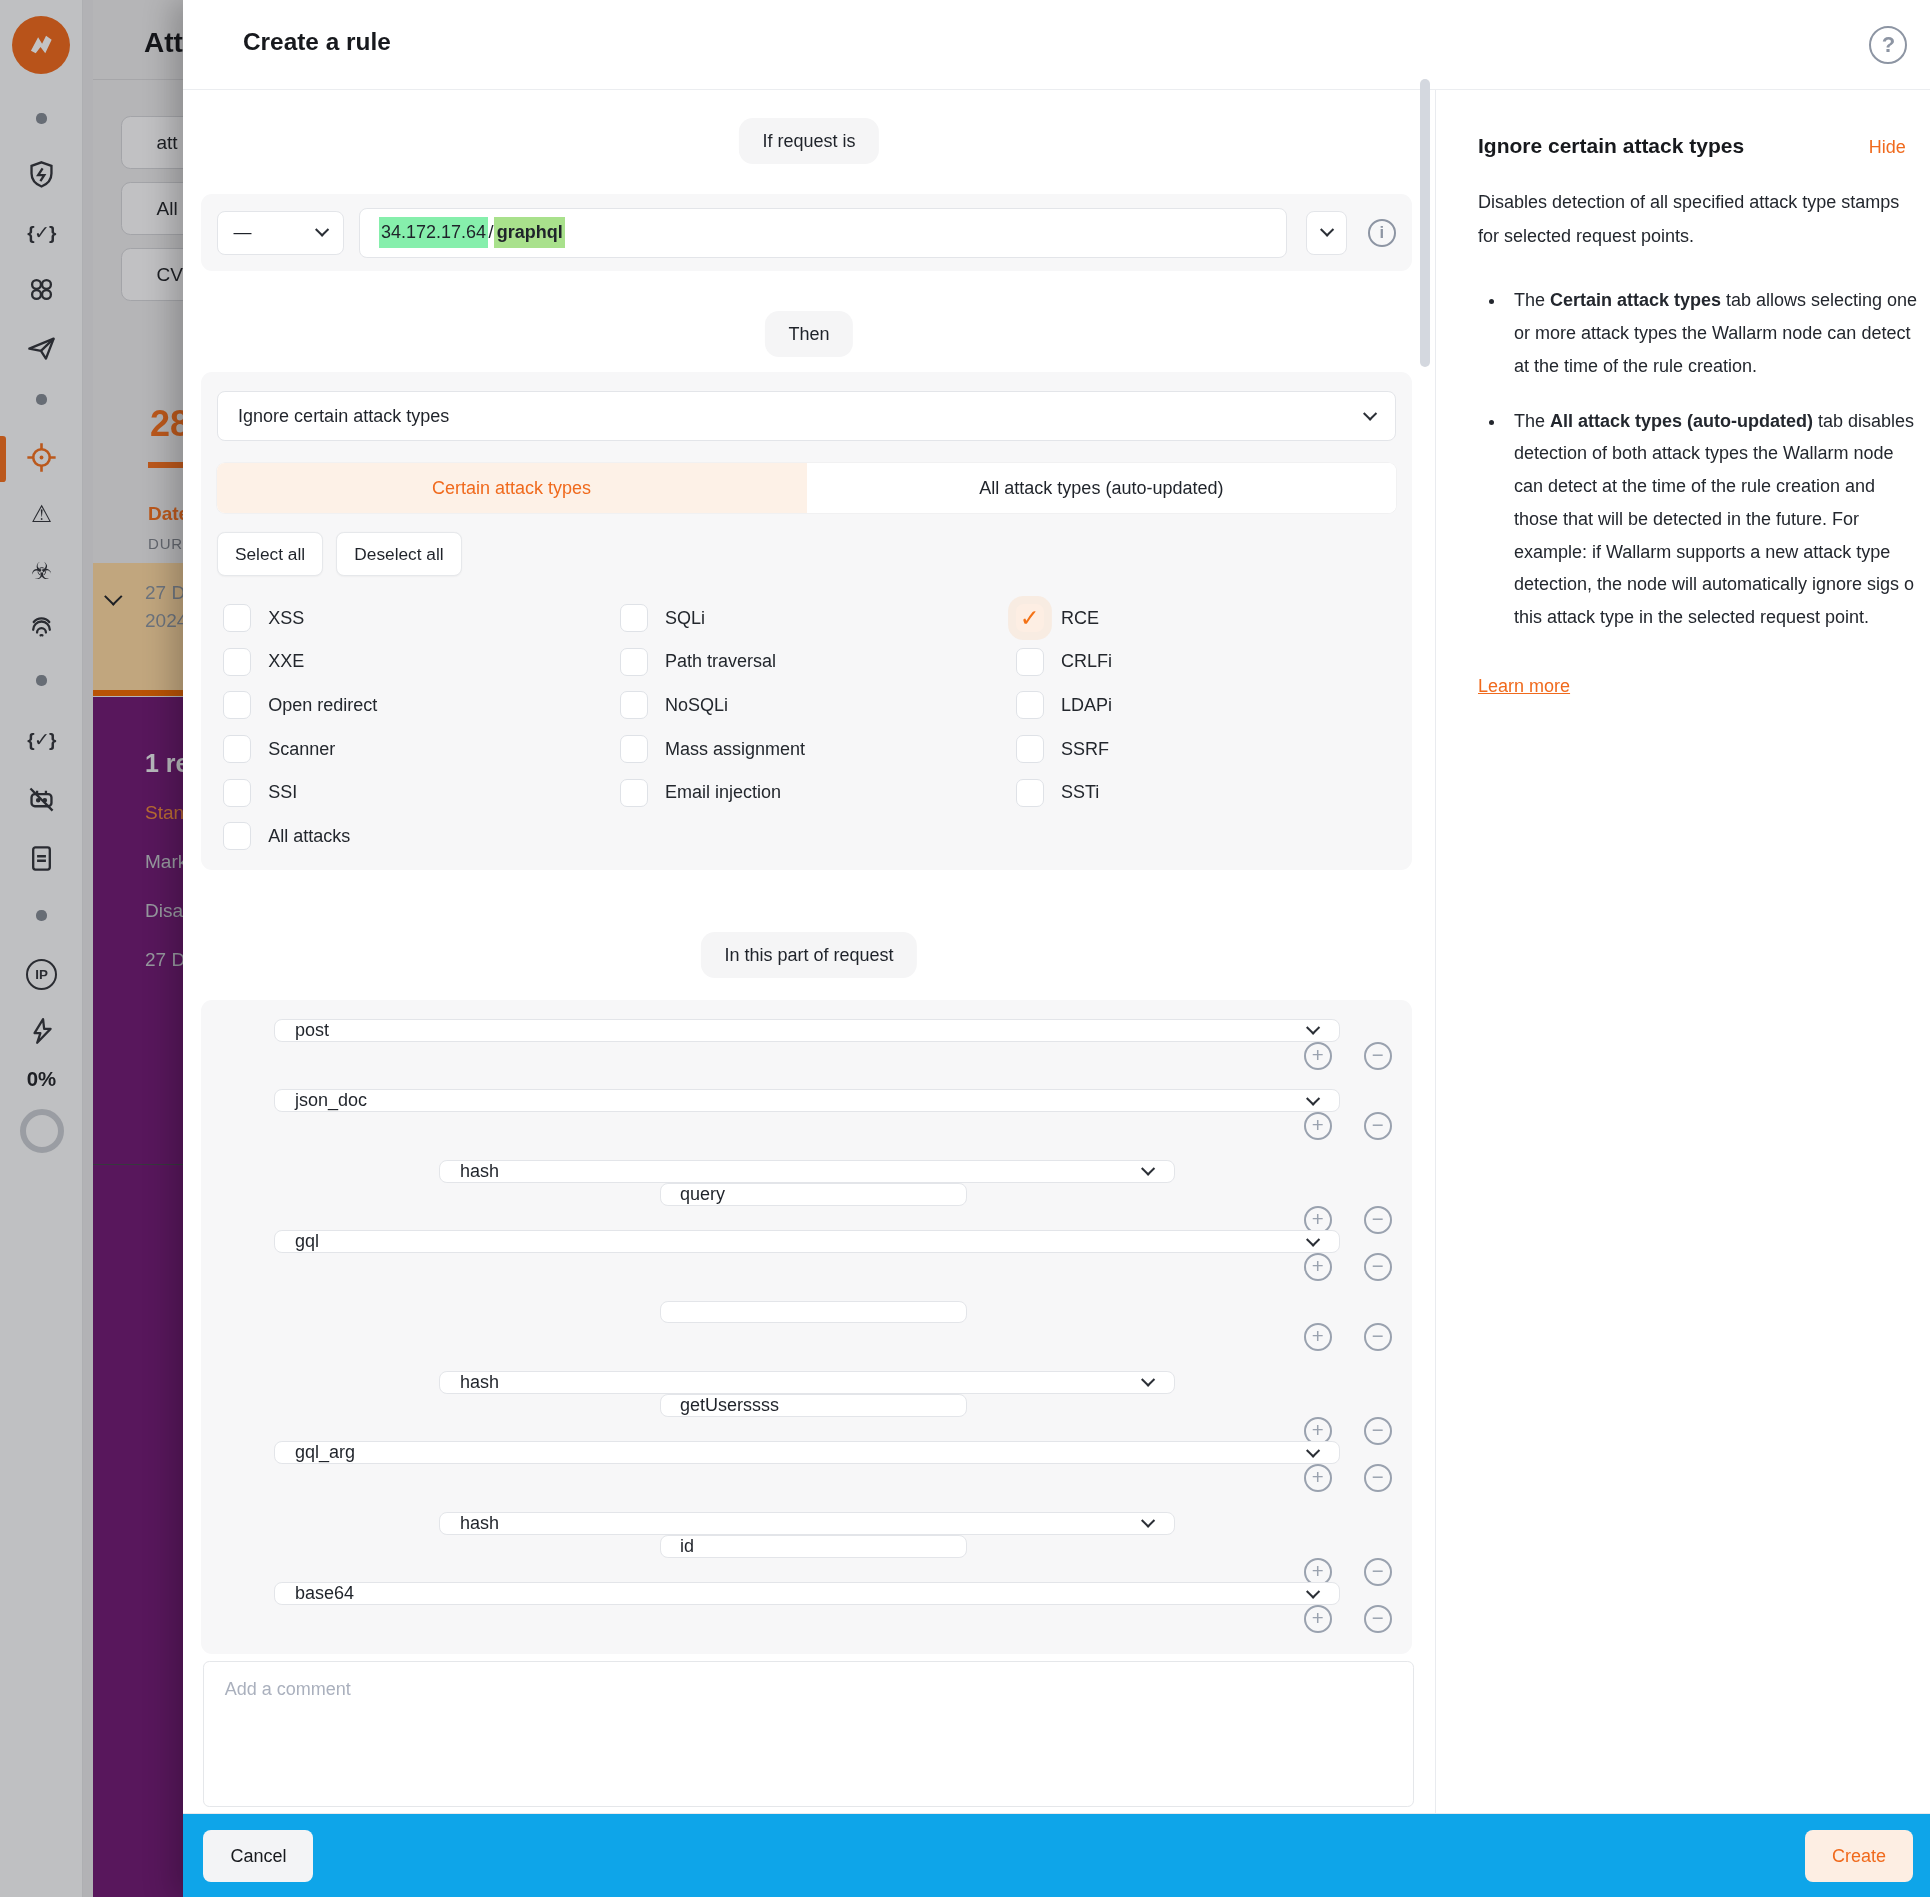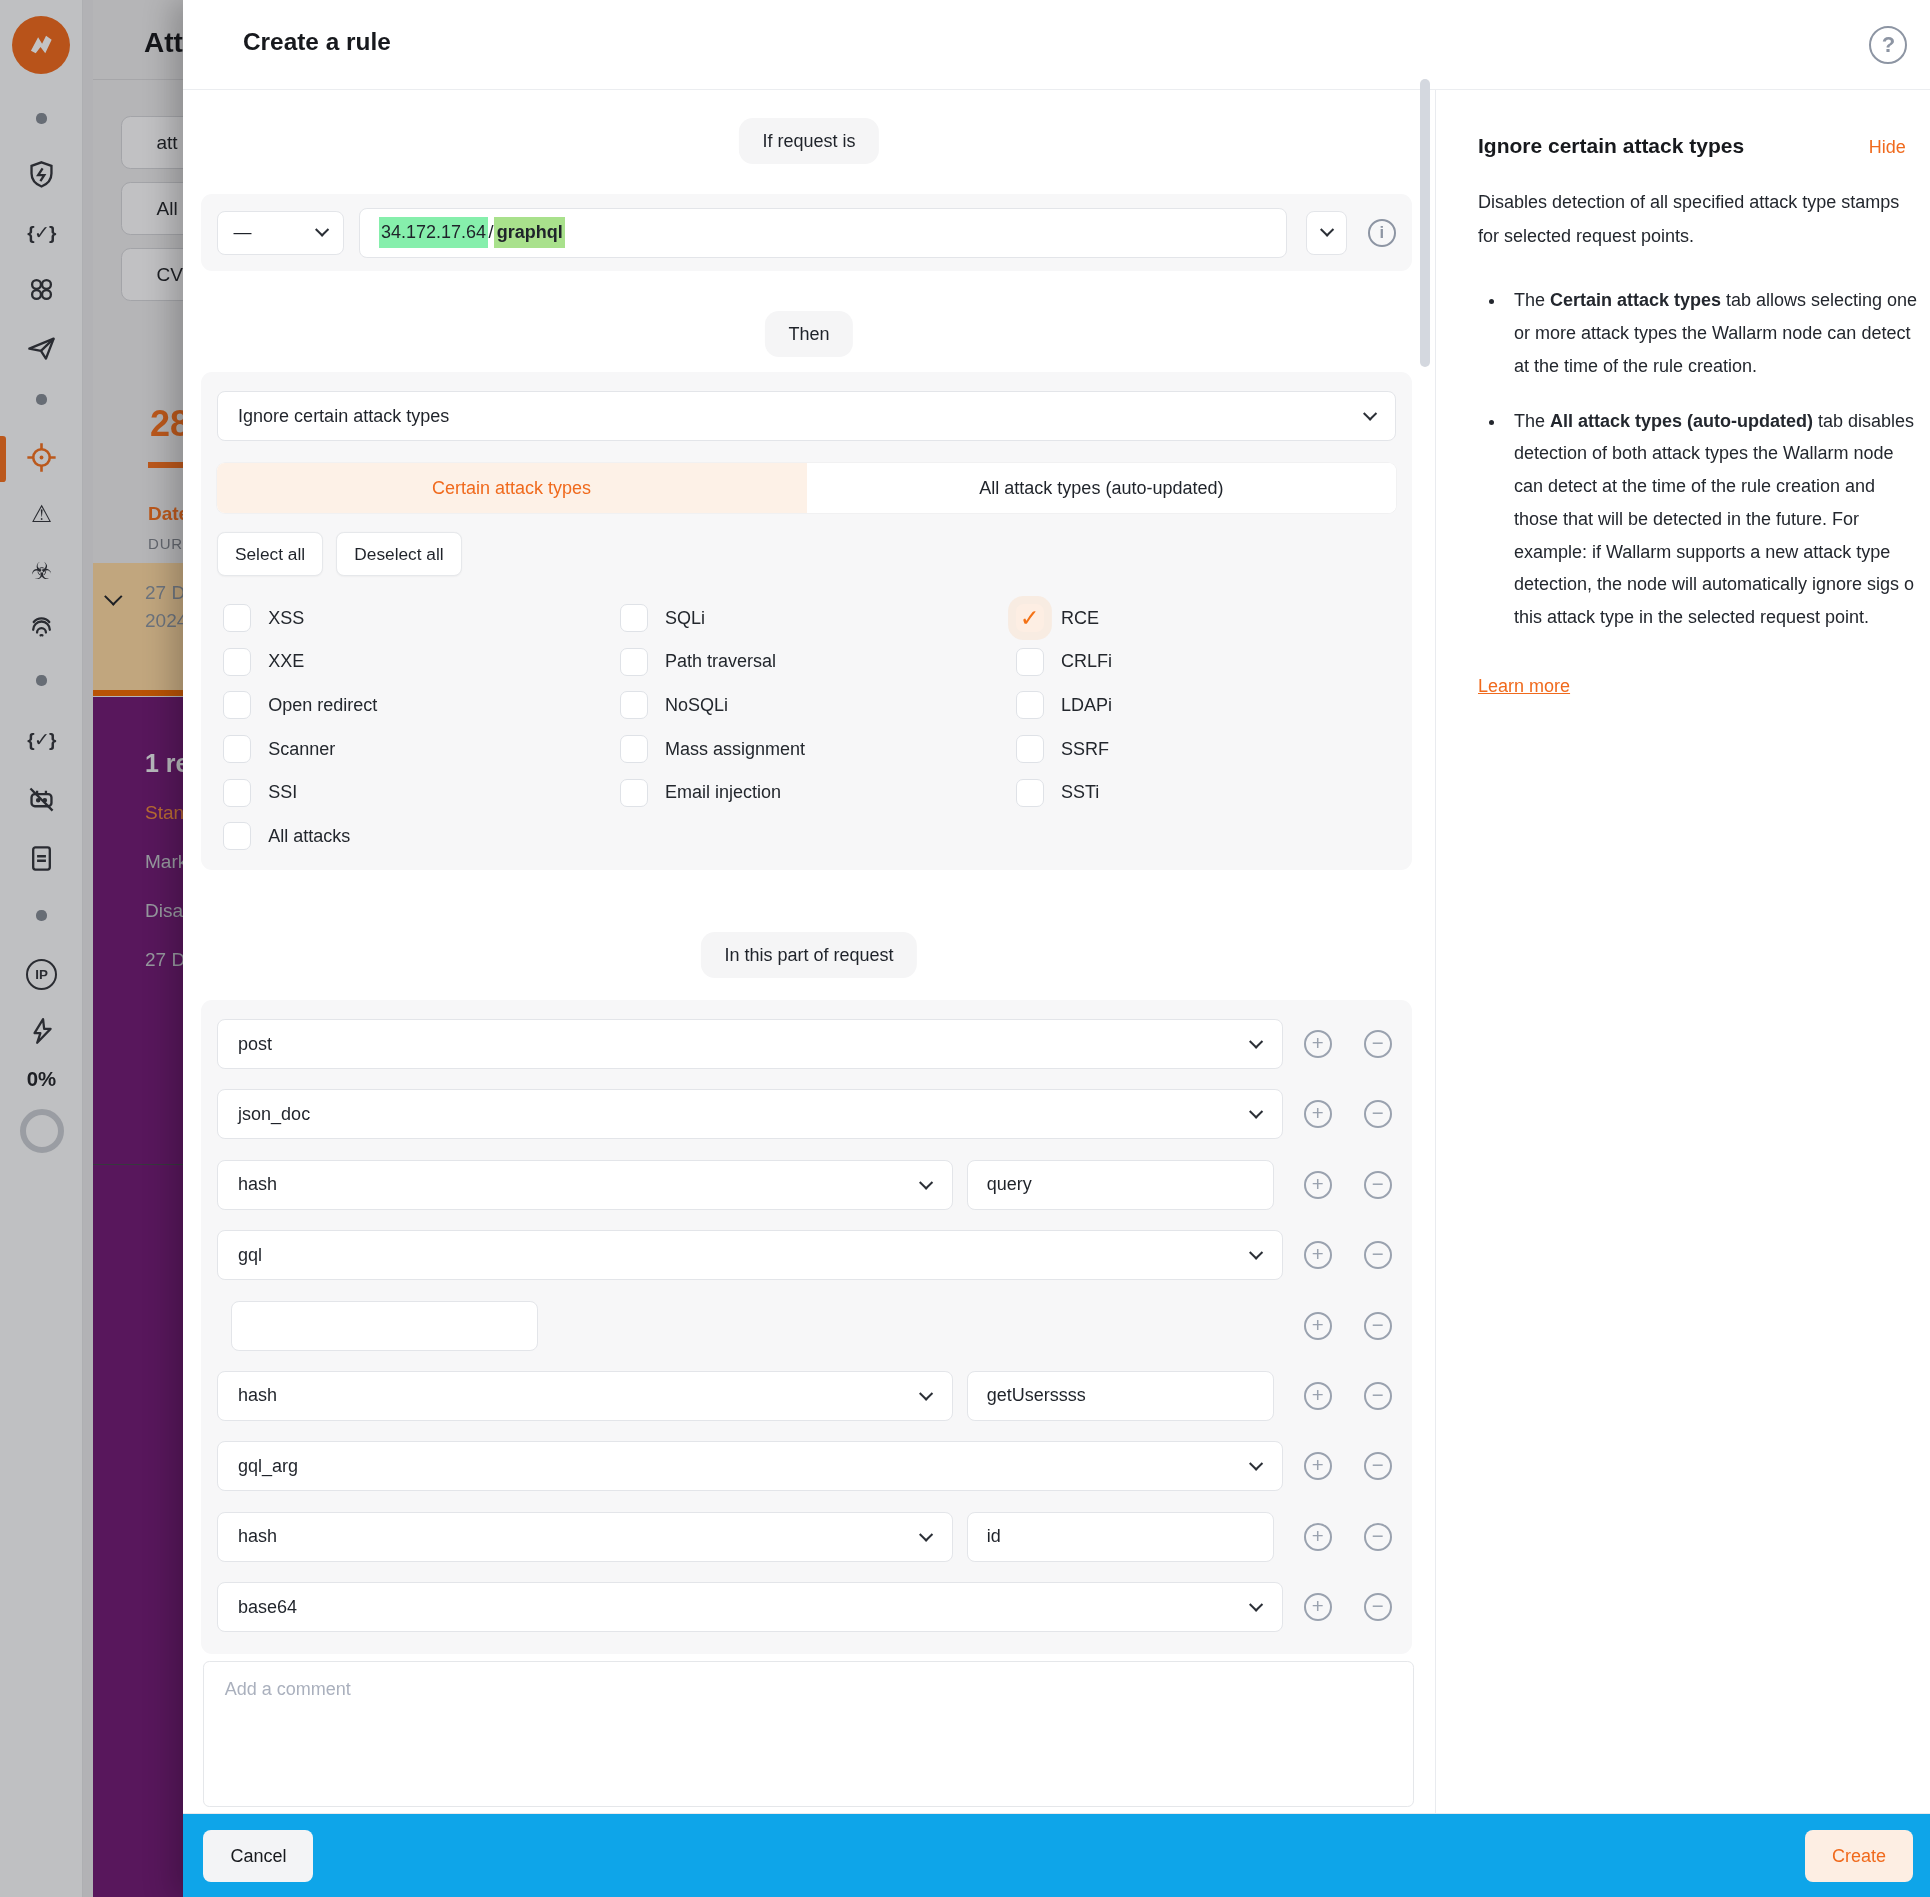--- a/index.html
+++ b/index.html
@@ -78,21 +78,21 @@
   #cb-grid{position:relative;margin-top:28px;height:259px;}
   .cb-col{position:absolute;top:0;display:flex;flex-direction:column;gap:15.7px;}
   #cb-col1{left:6.3px;} #cb-col2{left:403px;} #cb-col3{left:799px;}
   .cb-item{display:flex;align-items:center;height:28px;}
   .cb{width:28px;height:28px;border:1.2px solid #dfe2e7;border-radius:7px;background:#fff;flex:none;display:flex;align-items:center;justify-content:center;}
   .cb.on{background:#fdeee3;border-color:#fdeee3;color:#f47216;font-size:23.6px;font-weight:700;box-shadow:0 0 0 7.9px rgba(250,216,185,0.35);}
   .cb-label{margin-left:17.3px;font-size:18px;color:#23272d;white-space:nowrap;}
 
   
   #part-panel{top:910px;height:654px;padding:19px 15.7px 0;}
-  .pr-row{display:flex;align-items:center;height:50px;margin-bottom:20.4px;}
+  .pr-row{display:flex;align-items:center;height:50px;margin-bottom:20.4px;flex-direction:column;}
   .pr-select{height:50px;padding:0 20.4px;}
   .pr-select.full{width:1066px;}
   .pr-select.split{width:736px;}
   .pr-input{width:307px;height:50px;margin-left:14px;padding:0 19px;}
   .row-icons{margin-left:auto;display:flex;gap:32px;align-items:center;margin-right:4.7px;}
   .circ-btn{width:28px;height:28px;border:2px solid #9aa2af;border-radius:50%;color:#9aa2af;display:flex;align-items:center;justify-content:center;font-size:20.4px;line-height:1;padding-bottom:1.6px;}
 
   #comment{position:absolute;left:20.4px;top:1571px;width:1211px;height:146px;border:0.8px solid #e5e7ea;border-radius:6.3px;padding:17.3px 20.4px;font-size:18px;color:#23272d;resize:none;outline:none;}
   #comment::placeholder{color:#aab0bd;}
 

